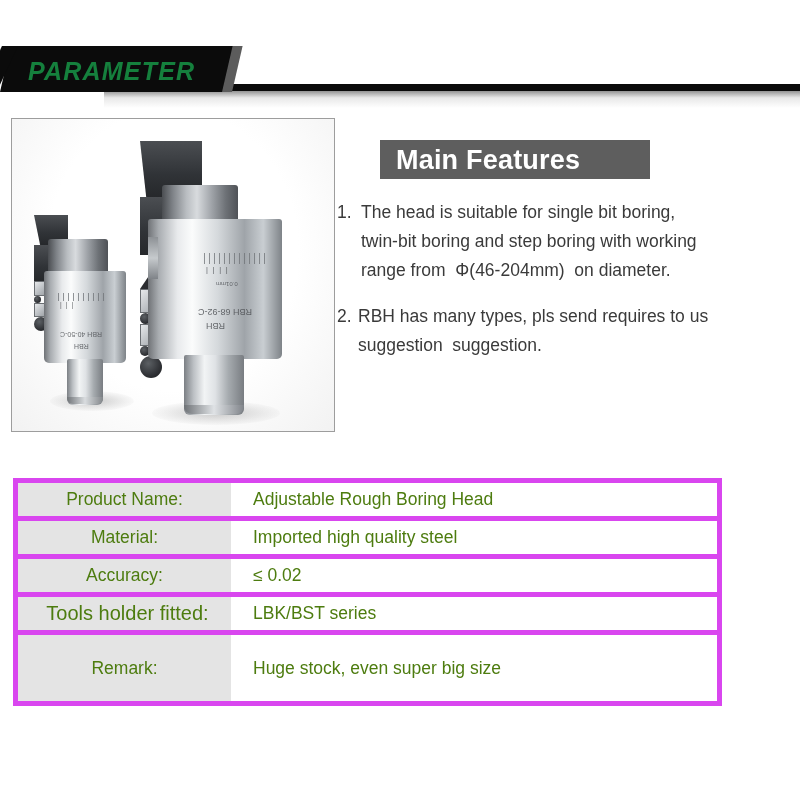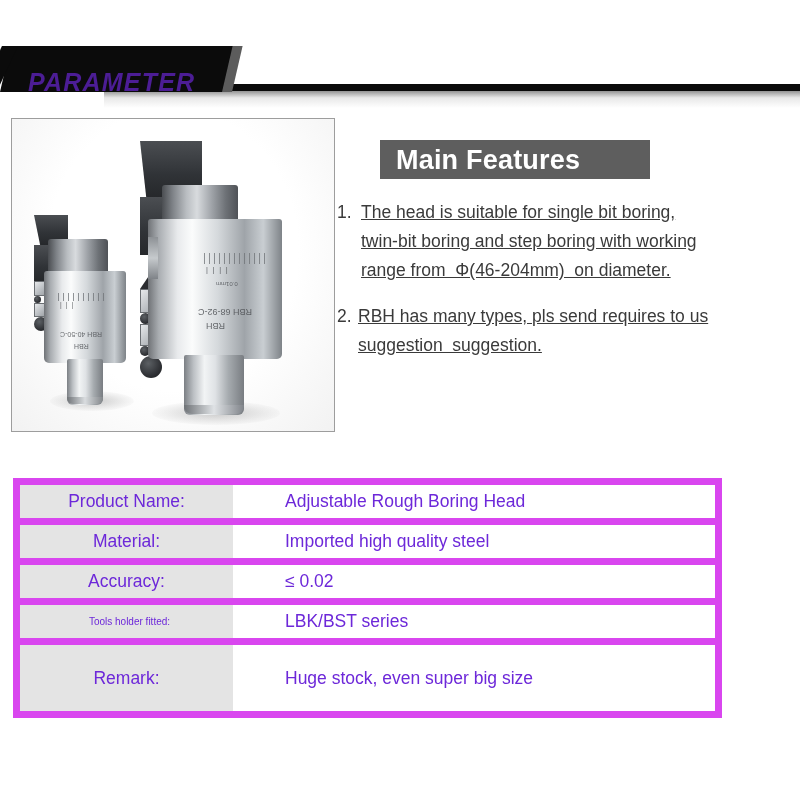--- a/index.html
+++ b/index.html
@@ -65,26 +65,26 @@
     left: -14px;
     top: 0px;
     width: 16px;
     height: 46px;
     background: #0b0b0b;
     transform: skewX(-13deg);
   }
   #banner-title {
     position: absolute;
     left: 28px;
-    top: 19px;
+    top: 8px;
     font-size: 25px;
     font-weight: bold;
     font-style: italic;
     letter-spacing: 1.2px;
-    color: #4c1d95;
+    color: #15803d;
     line-height: 34px;
   }
 
   
   #product-photo {
     position: absolute;
     left: 11px;
     top: 118px;
     width: 322px;
     height: 312px;
@@ -185,56 +185,55 @@
   }
   .feature-num {
     position: absolute;
     left: 0;
     top: 0;
     width: 24px;
     text-align: left;
   }
   .feature-lines {
     margin-left: 24px;
-    text-decoration: underline;
   }
   .feature-lines div { white-space: pre; }
   .feature-item.tight .feature-lines { margin-left: 21px; }
 
   
   #spec-table {
     position: absolute;
     left: 13px;
     top: 478px;
     width: 709px;
     border-collapse: collapse;
     table-layout: fixed;
   }
   #spec-table td {
-    border: 7px solid #d946ef;
+    border: 5px solid #d946ef;
     padding: 0;
     font-size: 17.5px;
-    color: #6d28d9;
+    color: #4d7c0f;
   }
   #spec-table td.label {
     width: 201px;
     background: #e4e4e4;
     text-align: center;
     border-right: none;
     padding-left: 6px;
     padding-right: 6px;
   }
   #spec-table td.value {
     background: #ffffff;
     border-left: none;
-    padding-left: 52px;
+    padding-left: 22px;
   }
   #spec-table tr.row-std td { height: 33px; }
   #spec-table tr.row-tall td { height: 66px; }
-  #spec-table td.label.small { font-size: 10px; padding-left: 12px; }
+  #spec-table td.label.small { font-size: 20px; padding-left: 12px; }
 </style>
 </head>
 <body>
 
 <div id="header-banner">
   <div class="banner-rule"></div>
   <div class="banner-rule-shadow"></div>
   <div class="banner-tag-chip"></div>
   <div class="banner-tag">
     <div class="banner-tag-notch"></div>

